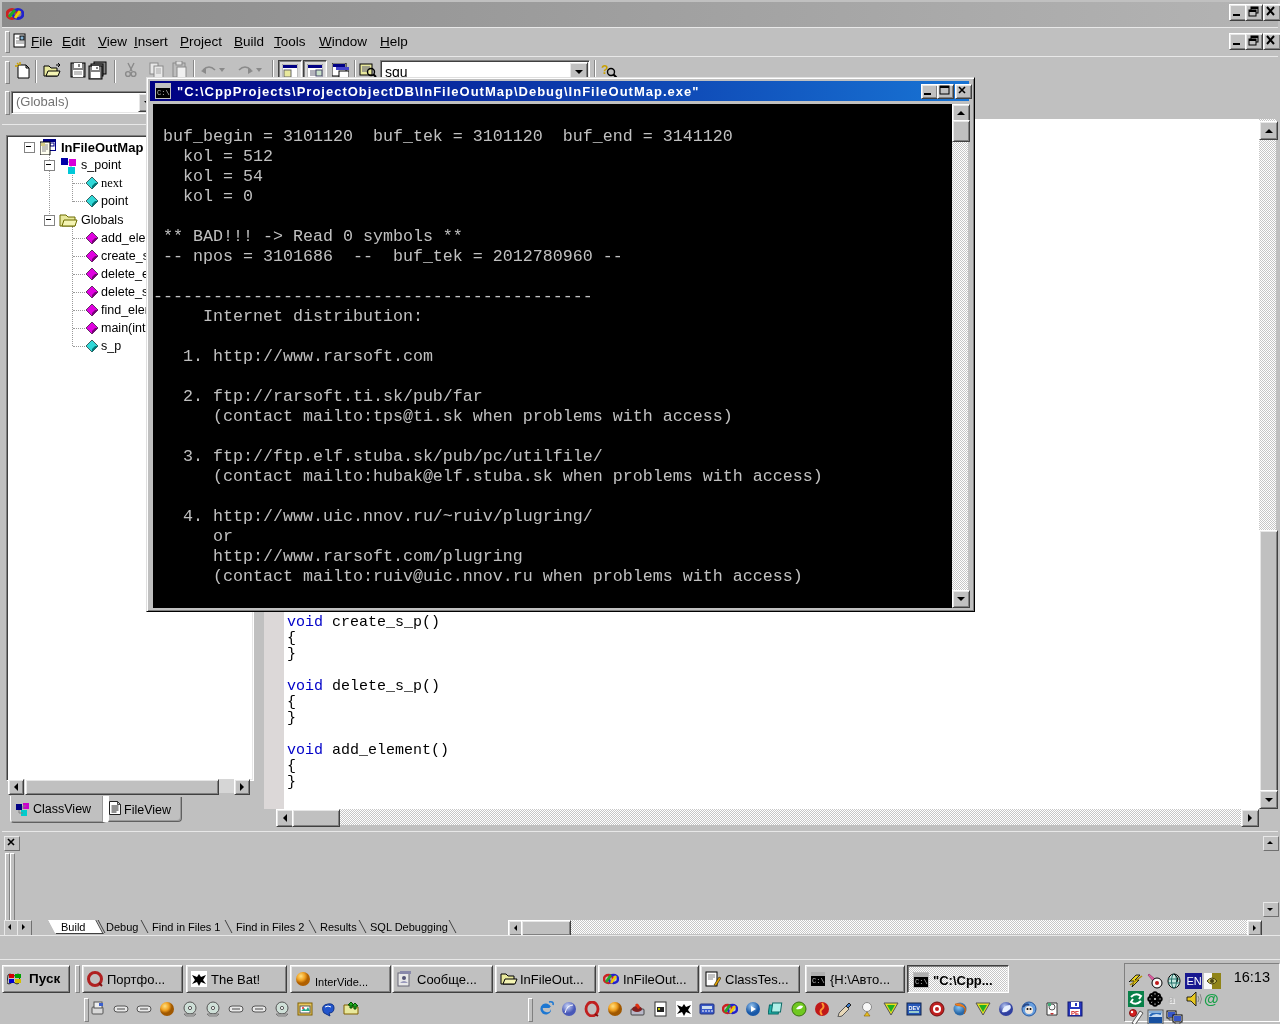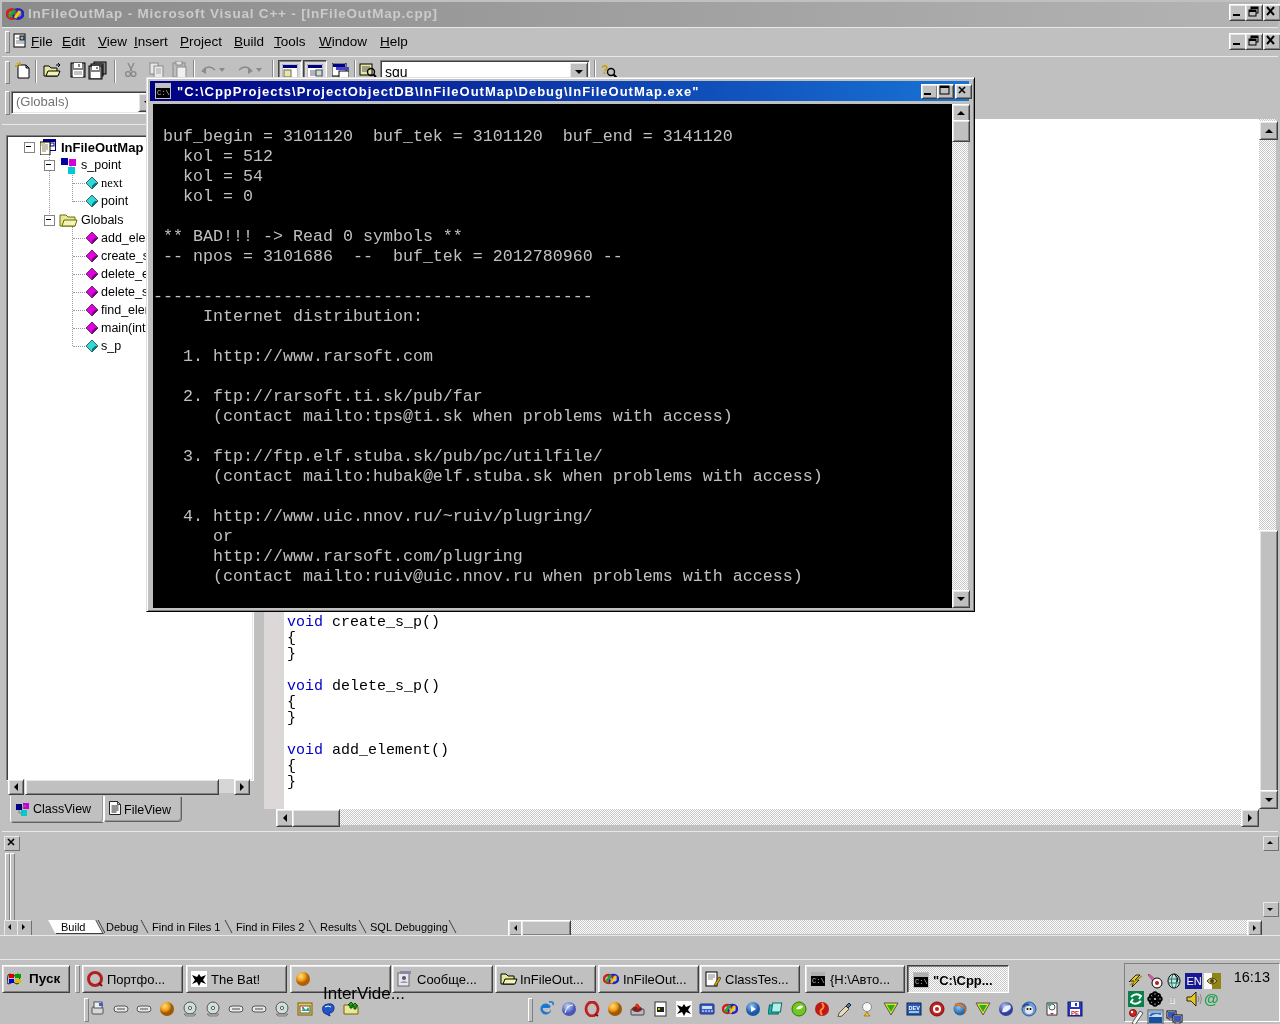--- a/index.html
+++ b/index.html
@@ -21,21 +21,20 @@
 <body>
 
 <div class="abs" style="left:0;top:0;width:1280px;height:2px;background:#c0c0c0;"></div>
 <div class="abs" id="apptitle" style="left:2px;top:2px;width:1276px;height:25px;background:linear-gradient(90deg,#8b8b8b,#b4b4b4);display:flex;align-items:center;">
   <svg class="abs" style="left:4px;top:3px;" width="18" height="18" viewBox="0 0 18 18">
     <ellipse cx="6" cy="9" rx="5" ry="4.5" fill="none" stroke="#cc2222" stroke-width="3"></ellipse>
     <ellipse cx="12" cy="9" rx="5" ry="4.5" fill="none" stroke="#2222cc" stroke-width="3"></ellipse>
     <path d="M3 12 L9 5" stroke="#22aa22" stroke-width="3" fill="none"></path>
     <path d="M9 13 L14 6" stroke="#eecc00" stroke-width="3" fill="none"></path>
   </svg>
-  <div style="position:absolute;left:26px;top:4px;font-size:13.5px;font-weight:bold;color:#cbcbcb;letter-spacing:0.8px;">InFileOutMap - Microsoft Visual C++ - [InFileOutMap.cpp]</div>
 </div>
 
 <div class="raised abs" style="left:1229px;top:4px;width:16px;height:15px;"><svg width="14" height="13">
       <rect x="3" y="9" width="7" height="2" fill="#000"></rect>
     </svg></div>
 <div class="raised abs" style="left:1245px;top:4px;width:16px;height:15px;"><svg width="14" height="13">
       <rect x="5" y="2" width="7" height="6" fill="none" stroke="#000"></rect>
       <rect x="5" y="2" width="7" height="2" fill="#000"></rect>
       <rect x="3" y="5" width="7" height="6" fill="#c0c0c0" stroke="#000"></rect>
       <rect x="3" y="5" width="7" height="2" fill="#000"></rect>
@@ -300,21 +299,21 @@
     <div class="sb-btn" style="left:0;top:0;width:14px;height:14px;">
         <span class="arr lf"></span>
       </div>
     <div class="raised abs" style="left:17px;top:0;width:192px;height:14px;"></div>
     <div class="sb-btn" style="right:0;top:0;width:14px;height:14px;">
         <span class="arr rt"></span>
       </div>
   </div>
 </div>
 
-<div class="abs" style="left:10px;top:796px;width:92px;height:26px;background:#c0c0c0;border-left:1px solid #fff;border-right:2px solid #ffffff;border-bottom:1px solid #606060;border-radius:0 0 4px 4px;box-shadow:inset -1px -1px 0 #9a9a9a;z-index:3;">
+<div class="abs" style="left:10px;top:796px;width:92px;height:26px;background:#c0c0c0;border-left:1px solid #fff;border-right:6px solid #ffffff;border-bottom:1px solid #606060;border-radius:0 0 4px 4px;box-shadow:inset -1px -1px 0 #9a9a9a;z-index:3;">
   <svg style="position:absolute;left:4px;top:5px;" width="16" height="16" viewBox="0 0 16 16">
       <rect x="1" y="3" width="6" height="6" fill="#000084"></rect>
       <rect x="8" y="2" width="6" height="6" fill="#cc00cc"></rect>
       <rect x="6" y="9" width="6" height="6" fill="#00cccc"></rect>
       <path d="M4 9v3h4M11 5h-3v3" stroke="#808080" fill="none"></path>
     </svg>
   <span style="position:absolute;left:22px;top:6px;font-size:12.5px;white-space:nowrap;">ClassView</span>
 </div>
 <div class="abs" style="left:103px;top:797px;width:78px;height:24px;background:#c0c0c0;border-right:1px solid #606060;border-bottom:1px solid #606060;border-radius:0 0 4px 4px;box-shadow:inset -1px -1px 0 #9a9a9a;z-index:2;">
   <svg style="position:absolute;left:5px;top:3px;" width="14" height="16" viewBox="0 0 14 16">
@@ -500,21 +499,21 @@
       <svg style="position:absolute;left:4px;top:5px;" width="16" height="16" viewBox="0 0 16 16">
         <defs>
           <radialGradient id="ball1" cx="0.35" cy="0.3">
             <stop offset="0" stop-color="#ffe080"></stop>
             <stop offset="0.6" stop-color="#f0a020"></stop>
             <stop offset="1" stop-color="#b06000"></stop>
           </radialGradient>
         </defs>
         <circle cx="8" cy="8" r="7" fill="url(#ball1)"></circle>
       </svg>
-      <span style="position:absolute;left:24px;top:18px;font-size:17px;margin-left:8px;">InterVide...</span>
+      <span style="position:absolute;left:24px;top:10px;font-size:11px;">InterVide...</span>
     </div>
   <div class="raised abs" style="left:392px;top:5px;width:99px;height:26px;">
       <svg style="position:absolute;left:4px;top:5px;" width="16" height="16" viewBox="0 0 16 16">
         <rect x="1" y="2" width="11" height="13" fill="#e8e8e8" stroke="#667"></rect>
         <rect x="3" y="0" width="11" height="3" fill="#88a"></rect>
         <circle cx="7" cy="7" r="2" fill="#557"></circle>
         <path d="M3 12 q4 -4 8 0" fill="#99b"></path>
       </svg>
       <span style="position:absolute;left:24px;top:6px;font-size:13px;">Сообще...</span>
     </div>

